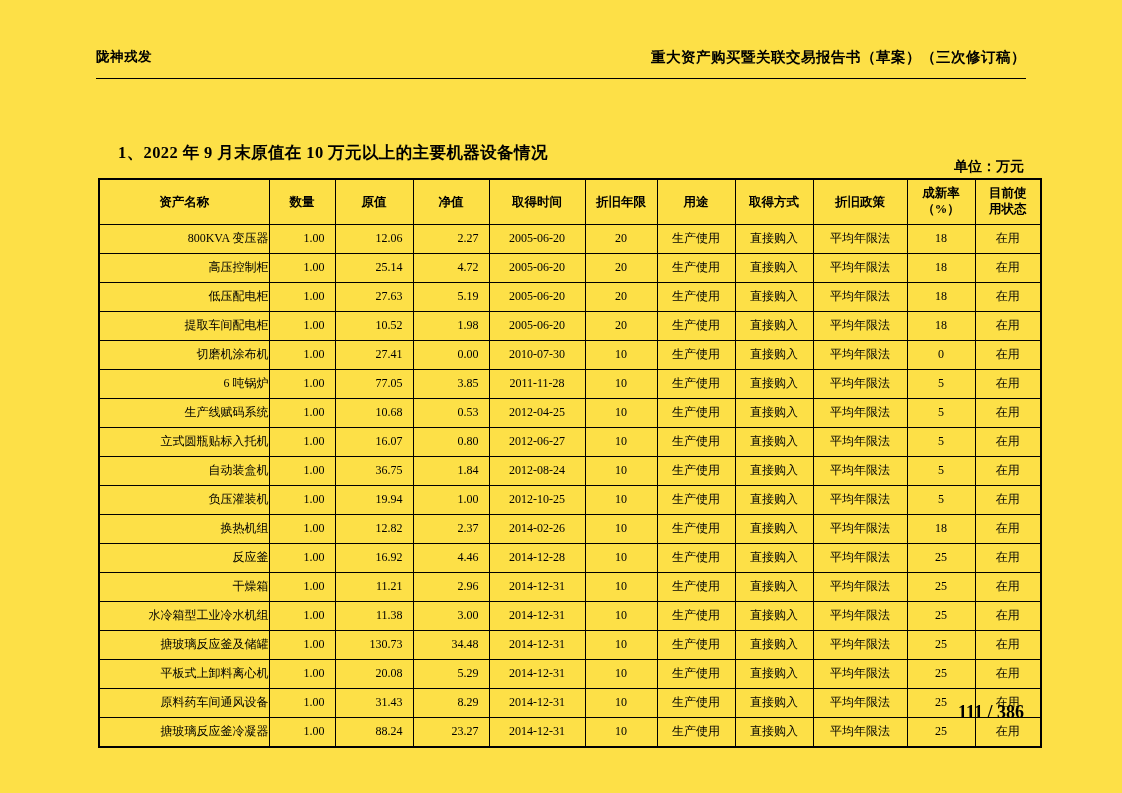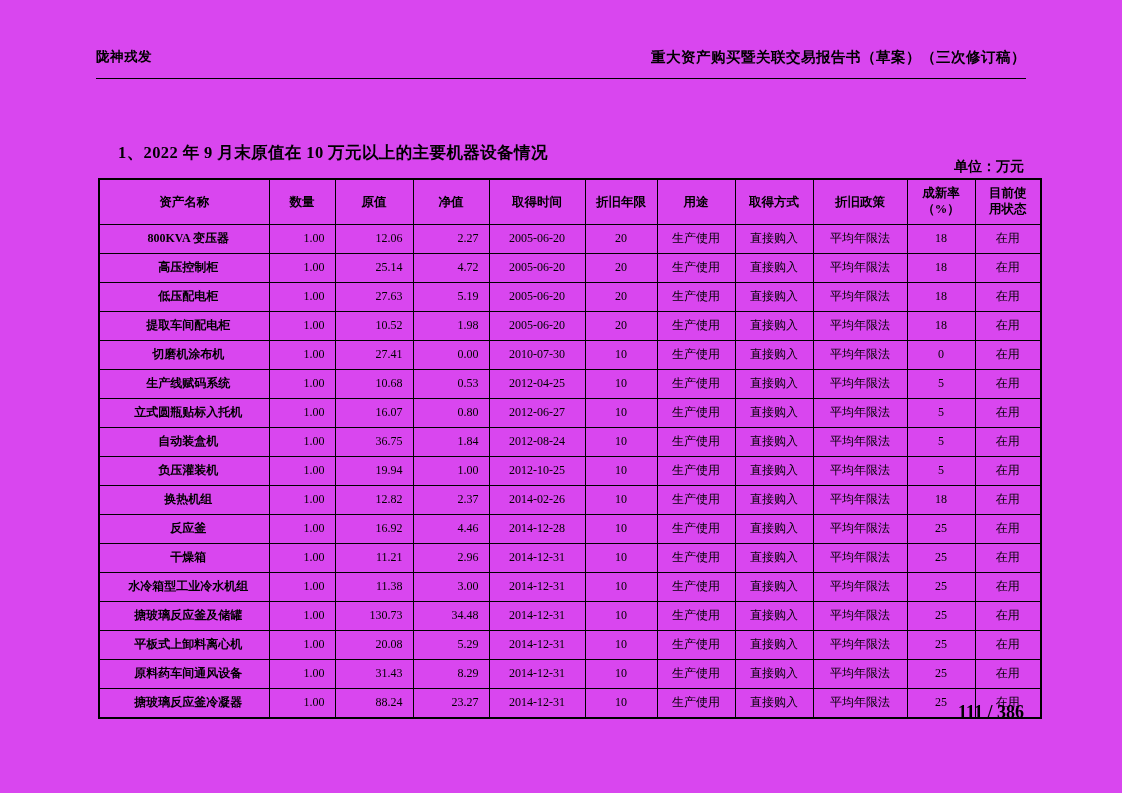--- a/index.html
+++ b/index.html
@@ -8,21 +8,21 @@
     background: #ffffff;
   }
   body {
     font-family: "Liberation Serif", "DejaVu Serif", serif;
     color: #000000;
   }
   .page {
     position: relative;
     width: 1122px;
     height: 793px;
-    background: #d946ef;
+    background: #fde047;
     overflow: hidden;
     box-sizing: border-box;
   }
   .header {
     position: absolute;
     top: 48px;
     left: 96px;
     right: 96px;
     height: 30px;
     display: flex;
@@ -85,23 +85,22 @@
   }
   table.assets thead th {
     font-weight: bold;
     height: 44px;
     font-size: 12.5px;
   }
   table.assets thead th.two-line {
     line-height: 1.25;
   }
   table.assets tbody td.name {
-    text-align: center;
+    text-align: right;
     padding-left: 8px;
-    font-weight: bold;
   }
   table.assets tbody td.num {
     text-align: right;
     padding-right: 10px;
   }
   .outer-top {
     border-top: 2px solid #000000 !important;
   }
   .outer-bottom {
     border-bottom: 2px solid #000000 !important;
@@ -230,20 +229,33 @@
           <td class="num">0.00</td>
           <td>2010-07-30</td>
           <td>10</td>
           <td>生产使用</td>
           <td>直接购入</td>
           <td>平均年限法</td>
           <td>0</td>
           <td class="outer-right">在用</td>
         </tr>
         <tr>
+          <td class="name outer-left">6 吨锅炉</td>
+          <td class="num">1.00</td>
+          <td class="num">77.05</td>
+          <td class="num">3.85</td>
+          <td>2011-11-28</td>
+          <td>10</td>
+          <td>生产使用</td>
+          <td>直接购入</td>
+          <td>平均年限法</td>
+          <td>5</td>
+          <td class="outer-right">在用</td>
+        </tr>
+        <tr>
           <td class="name outer-left">生产线赋码系统</td>
           <td class="num">1.00</td>
           <td class="num">10.68</td>
           <td class="num">0.53</td>
           <td>2012-04-25</td>
           <td>10</td>
           <td>生产使用</td>
           <td>直接购入</td>
           <td>平均年限法</td>
           <td>5</td>

